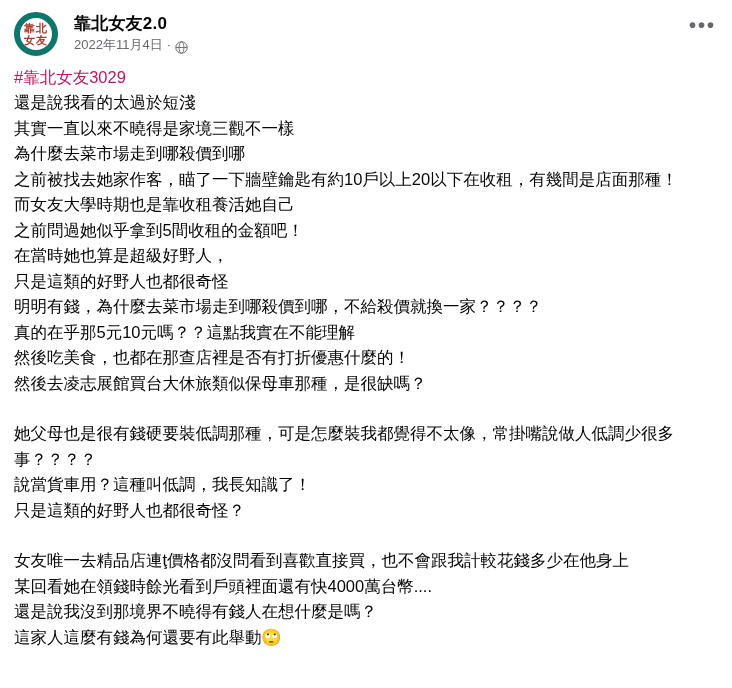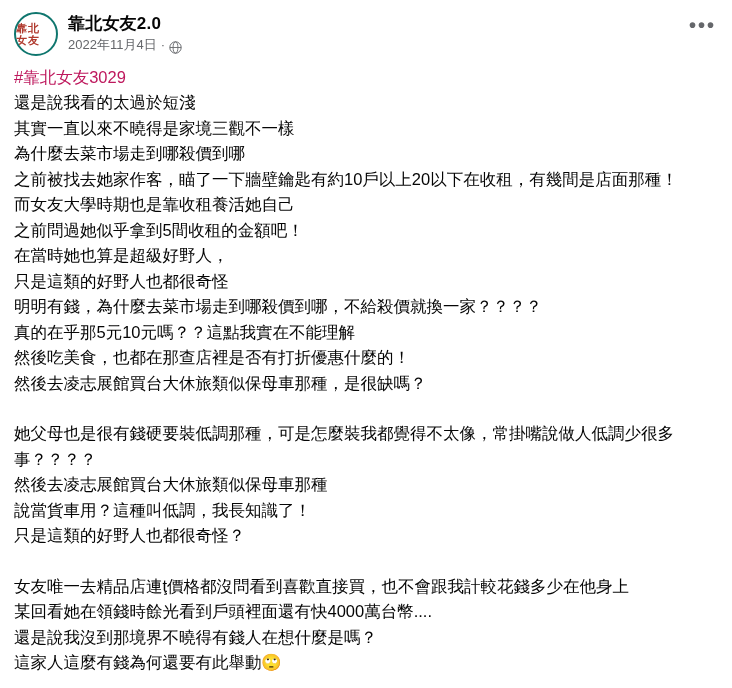--- a/index.html
+++ b/index.html
@@ -25,42 +25,42 @@
     display: flex;
     align-items: flex-start;
     padding: 12px 14px 6px 14px;
     position: relative;
   }
   .avatar {
     width: 44px;
     height: 44px;
     border-radius: 50%;
     background: #ffffff;
-    border: 2px solid #0f766e;
+    border: 6px solid #0f766e;
     box-sizing: border-box;
     flex: 0 0 auto;
     display: flex;
     flex-direction: column;
-    align-items: flex-start;
+    align-items: center;
     justify-content: center;
     overflow: hidden;
     position: relative;
   }
   .avatar .av-top,
   .avatar .av-bot {
     font-size: 11px;
     line-height: 12px;
     font-weight: bold;
     color: #c0392b;
     letter-spacing: 1px;
   }
   .avatar .av-top { color: #b03a2e; }
   .avatar .av-bot { color: #b03a2e; }
   .header-text {
-    margin-left: 10px;
+    margin-left: 16px;
     display: flex;
     flex-direction: column;
     justify-content: center;
     padding-top: 2px;
   }
   .page-name {
     font-size: 17px;
     font-weight: bold;
     color: #050505;
     line-height: 20px;
@@ -158,21 +158,20 @@
         <p>而女友大學時期也是靠收租養活她自己</p>
         <p>之前問過她似乎拿到5間收租的金額吧！</p>
         <p>在當時她也算是超級好野人，</p>
         <p>只是這類的好野人也都很奇怪</p>
         <p>明明有錢，為什麼去菜市場走到哪殺價到哪，不給殺價就換一家？？？？</p>
         <p>真的在乎那5元10元嗎？？這點我實在不能理解</p>
         <p>然後吃美食，也都在那查店裡是否有打折優惠什麼的！</p>
         <p>然後去凌志展館買台大休旅類似保母車那種，是很缺嗎？</p>
         <div class="blank-line"></div>
         <p>她父母也是很有錢硬要裝低調那種，可是怎麼裝我都覺得不太像，常掛嘴說做人低調少很多事？？？？</p>
-        <p>然後去凌志展館買台大休旅類似保母車那種</p>
         <p>說當貨車用？這種叫低調，我長知識了！</p>
         <p>只是這類的好野人也都很奇怪？</p>
         <div class="blank-line"></div>
         <p>女友唯一去精品店連ţ價格都沒問看到喜歡直接買，也不會跟我計較花錢多少在他身上</p>
         <p>某回看她在領錢時餘光看到戶頭裡面還有快4000萬台幣....</p>
         <p>還是說我沒到那境界不曉得有錢人在想什麼是嗎？</p>
         <p>這家人這麼有錢為何還要有此舉動🙄</p>
       </div>
   </div>
 

